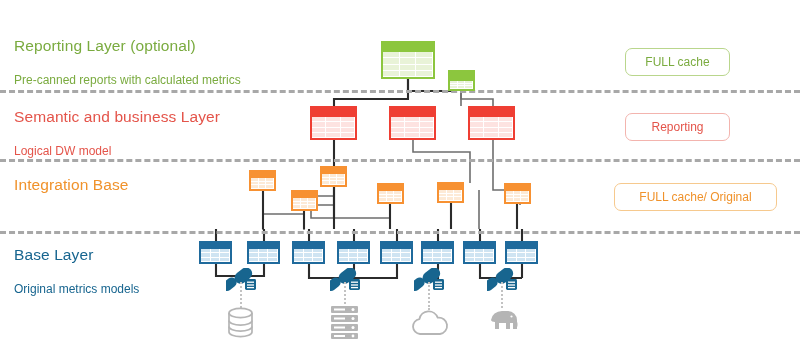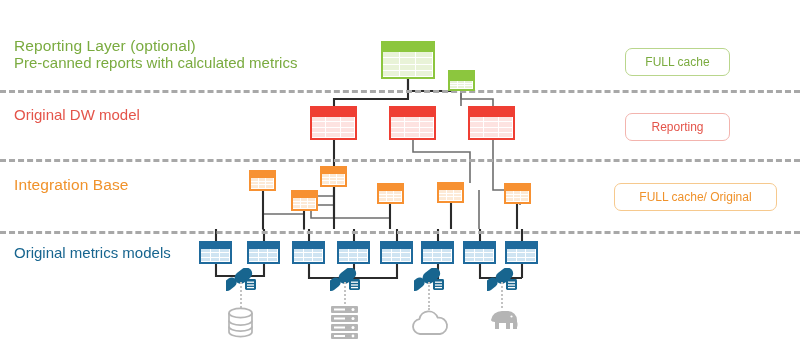--- a/index.html
+++ b/index.html
@@ -7,21 +7,21 @@
     width:800px;height:350px;
     background:#ffffff;
     font-family:"Liberation Sans", sans-serif;
     overflow:hidden;
   }
   #stage{position:relative;width:800px;height:262px;}
 
   
   .layer-label{position:absolute;left:14px;}
   .layer-title{font-size:15.5px;line-height:19px;letter-spacing:.1px;white-space:nowrap;}
-  .layer-sub{font-size:15px;line-height:14px;margin-top:1px;white-space:nowrap;}
+  .layer-sub{font-size:12px;line-height:14px;margin-top:18px;white-space:nowrap;}
 
   
   .divider{position:absolute;left:0;width:800px;height:0;
     border-top:3px dashed #a8a8a8;}
 
   
   .badge{position:absolute;display:flex;align-items:center;justify-content:center;
     border:1px solid #cfcfcf;border-radius:7px;background:#fff;
     font-size:12px;white-space:nowrap;box-sizing:border-box;}
 
@@ -104,28 +104,30 @@
   <div class="divider" style="top:90px;"></div>
   <div class="divider" style="top:159px;"></div>
   <div class="divider" style="top:231px;"></div>
 
   <div class="layer-label" style="top:36px;">
     <div class="layer-title" style="color:#7aab3f;">Reporting Layer (optional)</div>
     <div class="layer-sub" style="color:#7aab3f;">Pre-canned reports with calculated metrics</div>
   </div>
 
   <div class="layer-label" style="top:107px;">
-    <div class="layer-sub" style="color:#e4544a;">Original DW model</div>
+    <div class="layer-title" style="color:#e4544a;">Semantic and business Layer</div>
+    <div class="layer-sub" style="color:#e4544a;">Logical DW model</div>
   </div>
 
   <div class="layer-label" style="top:175px;">
     <div class="layer-title" style="color:#f0922b;">Integration Base</div>
   </div>
 
   <div class="layer-label" style="top:245px;">
+    <div class="layer-title" style="color:#17658f;">Base Layer</div>
     <div class="layer-sub" style="color:#17658f;">Original metrics models</div>
   </div>
 
   <div class="badge" style="left:625px;top:48px;width:105px;height:28px;color:#7aab3f;border-color:#b9d68c;">FULL cache</div>
   <div class="badge" style="left:625px;top:113px;width:105px;height:28px;color:#e4544a;border-color:#f3b4ae;">Reporting</div>
   <div class="badge" style="left:614px;top:183px;width:163px;height:28px;color:#f0922b;border-color:#f6c98e;">FULL cache/ Original</div>
 
   <div id="tables-reporting">
       <div class="tbl" style="left: 381px; top: 41px; width: 54px; height: 38px; background: rgb(233, 243, 216); border: 2px solid rgb(140, 198, 62);">
         <div class="hd" style="height: 9px; background: rgb(140, 198, 62);"></div>

